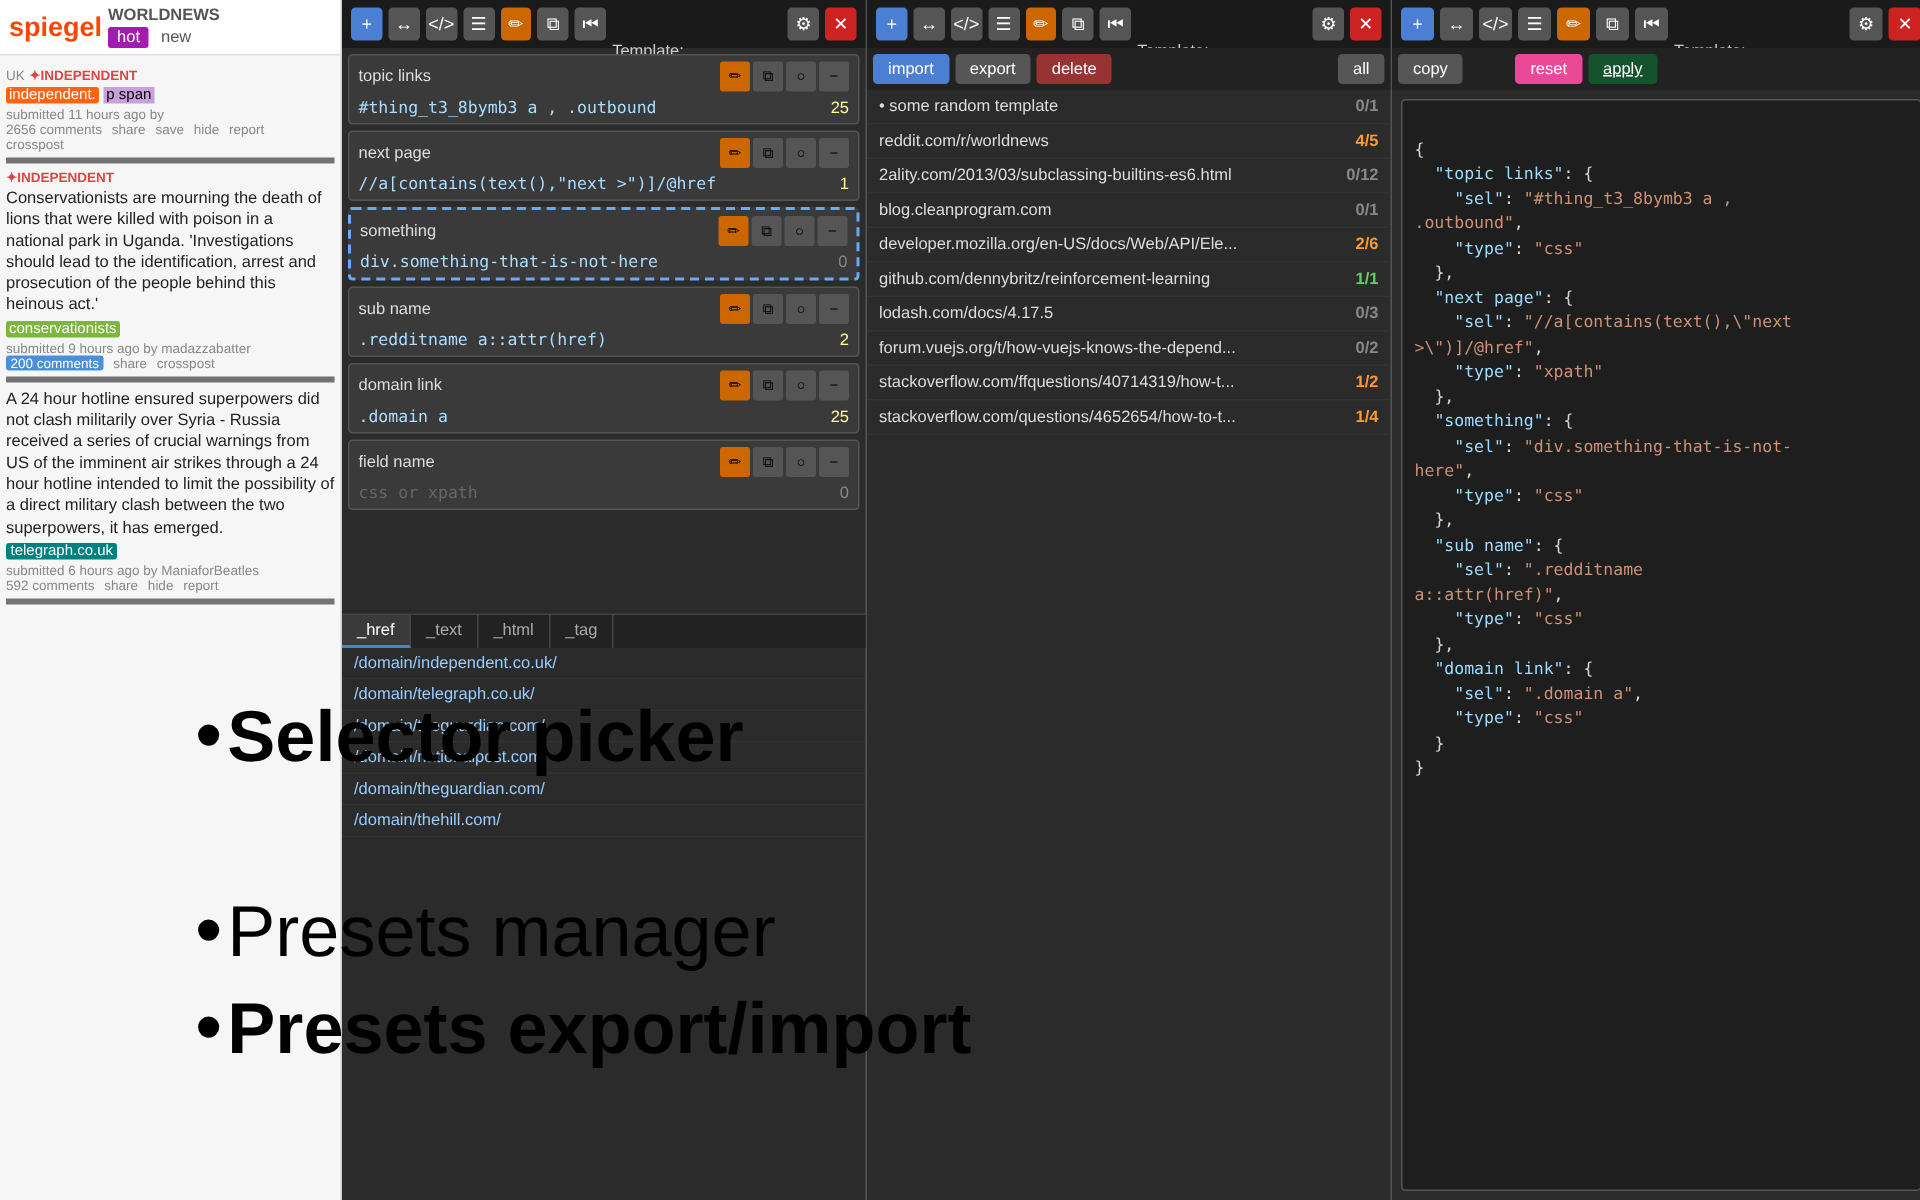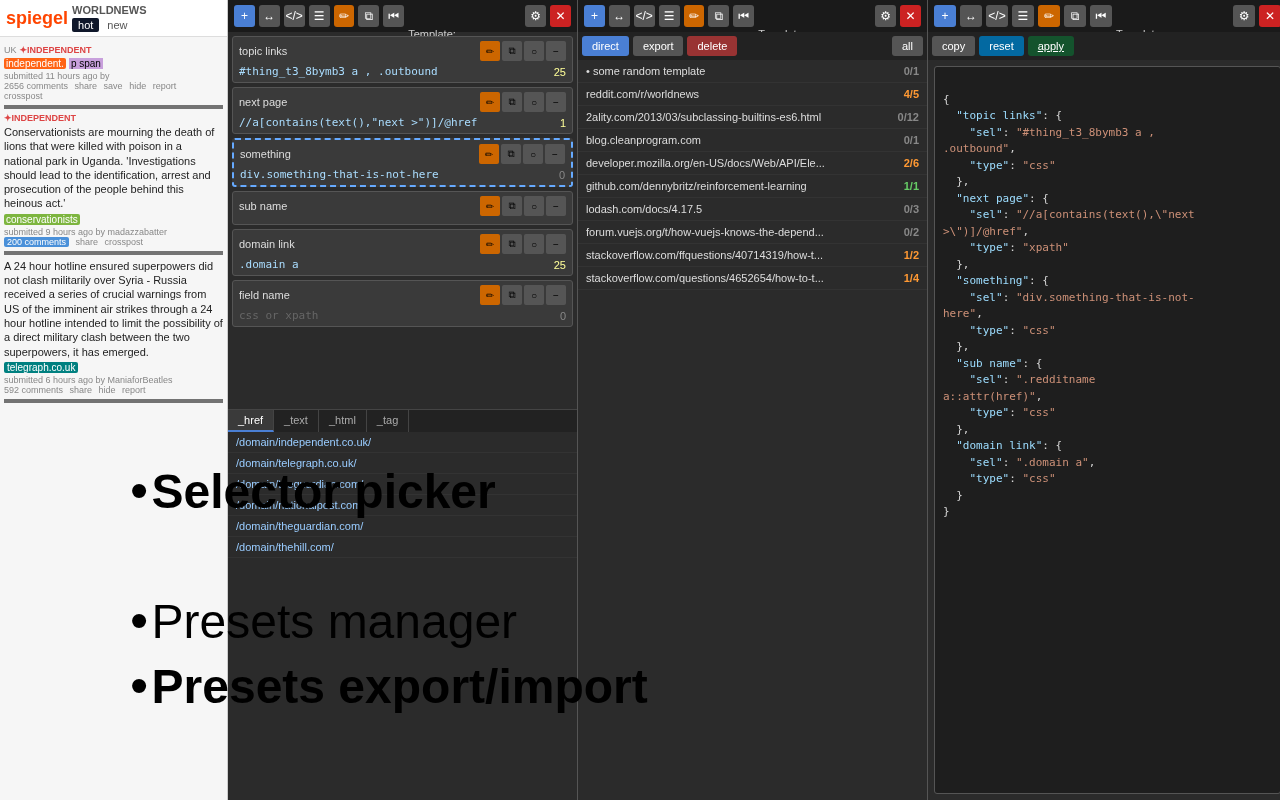--- a/index.html
+++ b/index.html
@@ -17,21 +17,21 @@
       background: #fff;
       padding: 4px 6px;
       border-bottom: 1px solid #ddd;
       display: flex;
       align-items: center;
       gap: 4px;
     }
     .reddit-logo { font-size: 18px; font-weight: bold; color: #ff4500; }
     .nav-tabs { display: flex; gap: 2px; margin-top: 2px; }
     .nav-tab { padding: 1px 6px; font-size: 11px; color: #555; cursor: pointer; border-radius: 2px; }
-    .nav-tab.active { background: #0f172a; color: #fff; }
+    .nav-tab.active { background: #a21caf; color: #fff; }
     .reddit-content { padding: 4px; overflow-y: auto; height: calc(100% - 36px); }
     .reddit-item { padding: 4px 0; border-bottom: 4px solid #737373; font-size: 11px; }
     .reddit-item .title { color: #222; line-height: 1.3; }
     .highlight-orange { background: #ff6314; color: #fff; padding: 0 2px; font-size: 10px; border-radius: 2px; }
     .highlight-green { background: #7db53f; color: #fff; padding: 0 2px; font-size: 10px; border-radius: 2px; cursor: pointer; }
     .highlight-teal { background: #008080; color: #fff; padding: 0 3px; font-size: 10px; border-radius: 2px; }
     .reddit-meta { color: #888; font-size: 9px; margin-top: 2px; }
     .reddit-actions { color: #888; font-size: 9px; }
     .reddit-actions span { margin-right: 4px; cursor: pointer; }
     .p-span-highlight { background: #c8a0dc; color: #000; padding: 0 2px; font-size: 10px; }
@@ -134,21 +134,21 @@
       background: #2b2b2b;
       display: flex;
       flex-direction: column;
     }
     .json-toolbar { display: flex; gap: 4px; padding: 4px; background: #222; flex-shrink: 0; align-items: center; }
     .json-btn {
       padding: 4px 10px; border: none; border-radius: 3px; cursor: pointer;
       font-size: 11px; color: #fff;
     }
     .json-btn.copy { background: #555; }
-    .json-btn.reset { background: #0369a1; }
+    .json-btn.reset { background: #ec4899; margin-left: 31px; }
     .json-btn.apply { background: #14532d; text-decoration: underline; }
     .json-editor {
       flex: 1; margin: 6px; background: #1e1e1e;
       border: 1px solid #555; border-radius: 3px;
       overflow-y: auto; padding: 8px;
       font-family: monospace; font-size: 11px; color: #d4d4d4;
       white-space: pre; line-height: 1.5;
     }
     .json-key { color: #9cdcfe; }
     .json-string { color: #ce9178; }
@@ -301,20 +301,24 @@
     <div class="template-row">
       <div class="row-header">
         <span class="row-name">sub name</span>
         <div class="row-actions">
           <button class="row-btn" style="background:#cc6600;">✏</button>
           <button class="row-btn" style="background:#555;">⧉</button>
           <button class="row-btn" style="background:#555;">○</button>
           <button class="row-btn" style="background:#555;">−</button>
         </div>
       </div>
+      <div class="row-selector">
+        <span class="selector-text">.redditname a::attr(href)</span>
+        <span class="selector-count">2</span>
+      </div>
     </div>
 
     <div class="template-row">
       <div class="row-header">
         <span class="row-name">domain link</span>
         <div class="row-actions">
           <button class="row-btn" style="background:#cc6600;">✏</button>
           <button class="row-btn" style="background:#555;">⧉</button>
           <button class="row-btn" style="background:#555;">○</button>
           <button class="row-btn" style="background:#555;">−</button>
@@ -365,21 +369,21 @@
     <button class="panel-icon-btn btn-gray">&lt;/&gt;</button>
     <button class="panel-icon-btn btn-gray">☰</button>
     <button class="panel-icon-btn btn-orange">✏</button>
     <button class="panel-icon-btn btn-gray">⧉</button>
     <button class="panel-icon-btn btn-gray">⏮</button>
     <span class="panel-title">Template: reddit.com/r/worldnews</span>
     <button class="panel-icon-btn btn-gray">⚙</button>
     <button class="panel-icon-btn btn-red">✕</button>
   </div>
   <div class="presets-toolbar">
-    <button class="preset-btn import">direct</button>
+    <button class="preset-btn import">import</button>
     <button class="preset-btn export">export</button>
     <button class="preset-btn delete">delete</button>
     <button class="preset-btn all">all</button>
   </div>
   <div class="presets-list">
     <div class="preset-item">
       <span class="preset-name">• some random template</span>
       <span class="preset-count count-gray">0/1</span>
     </div>
     <div class="preset-item">

